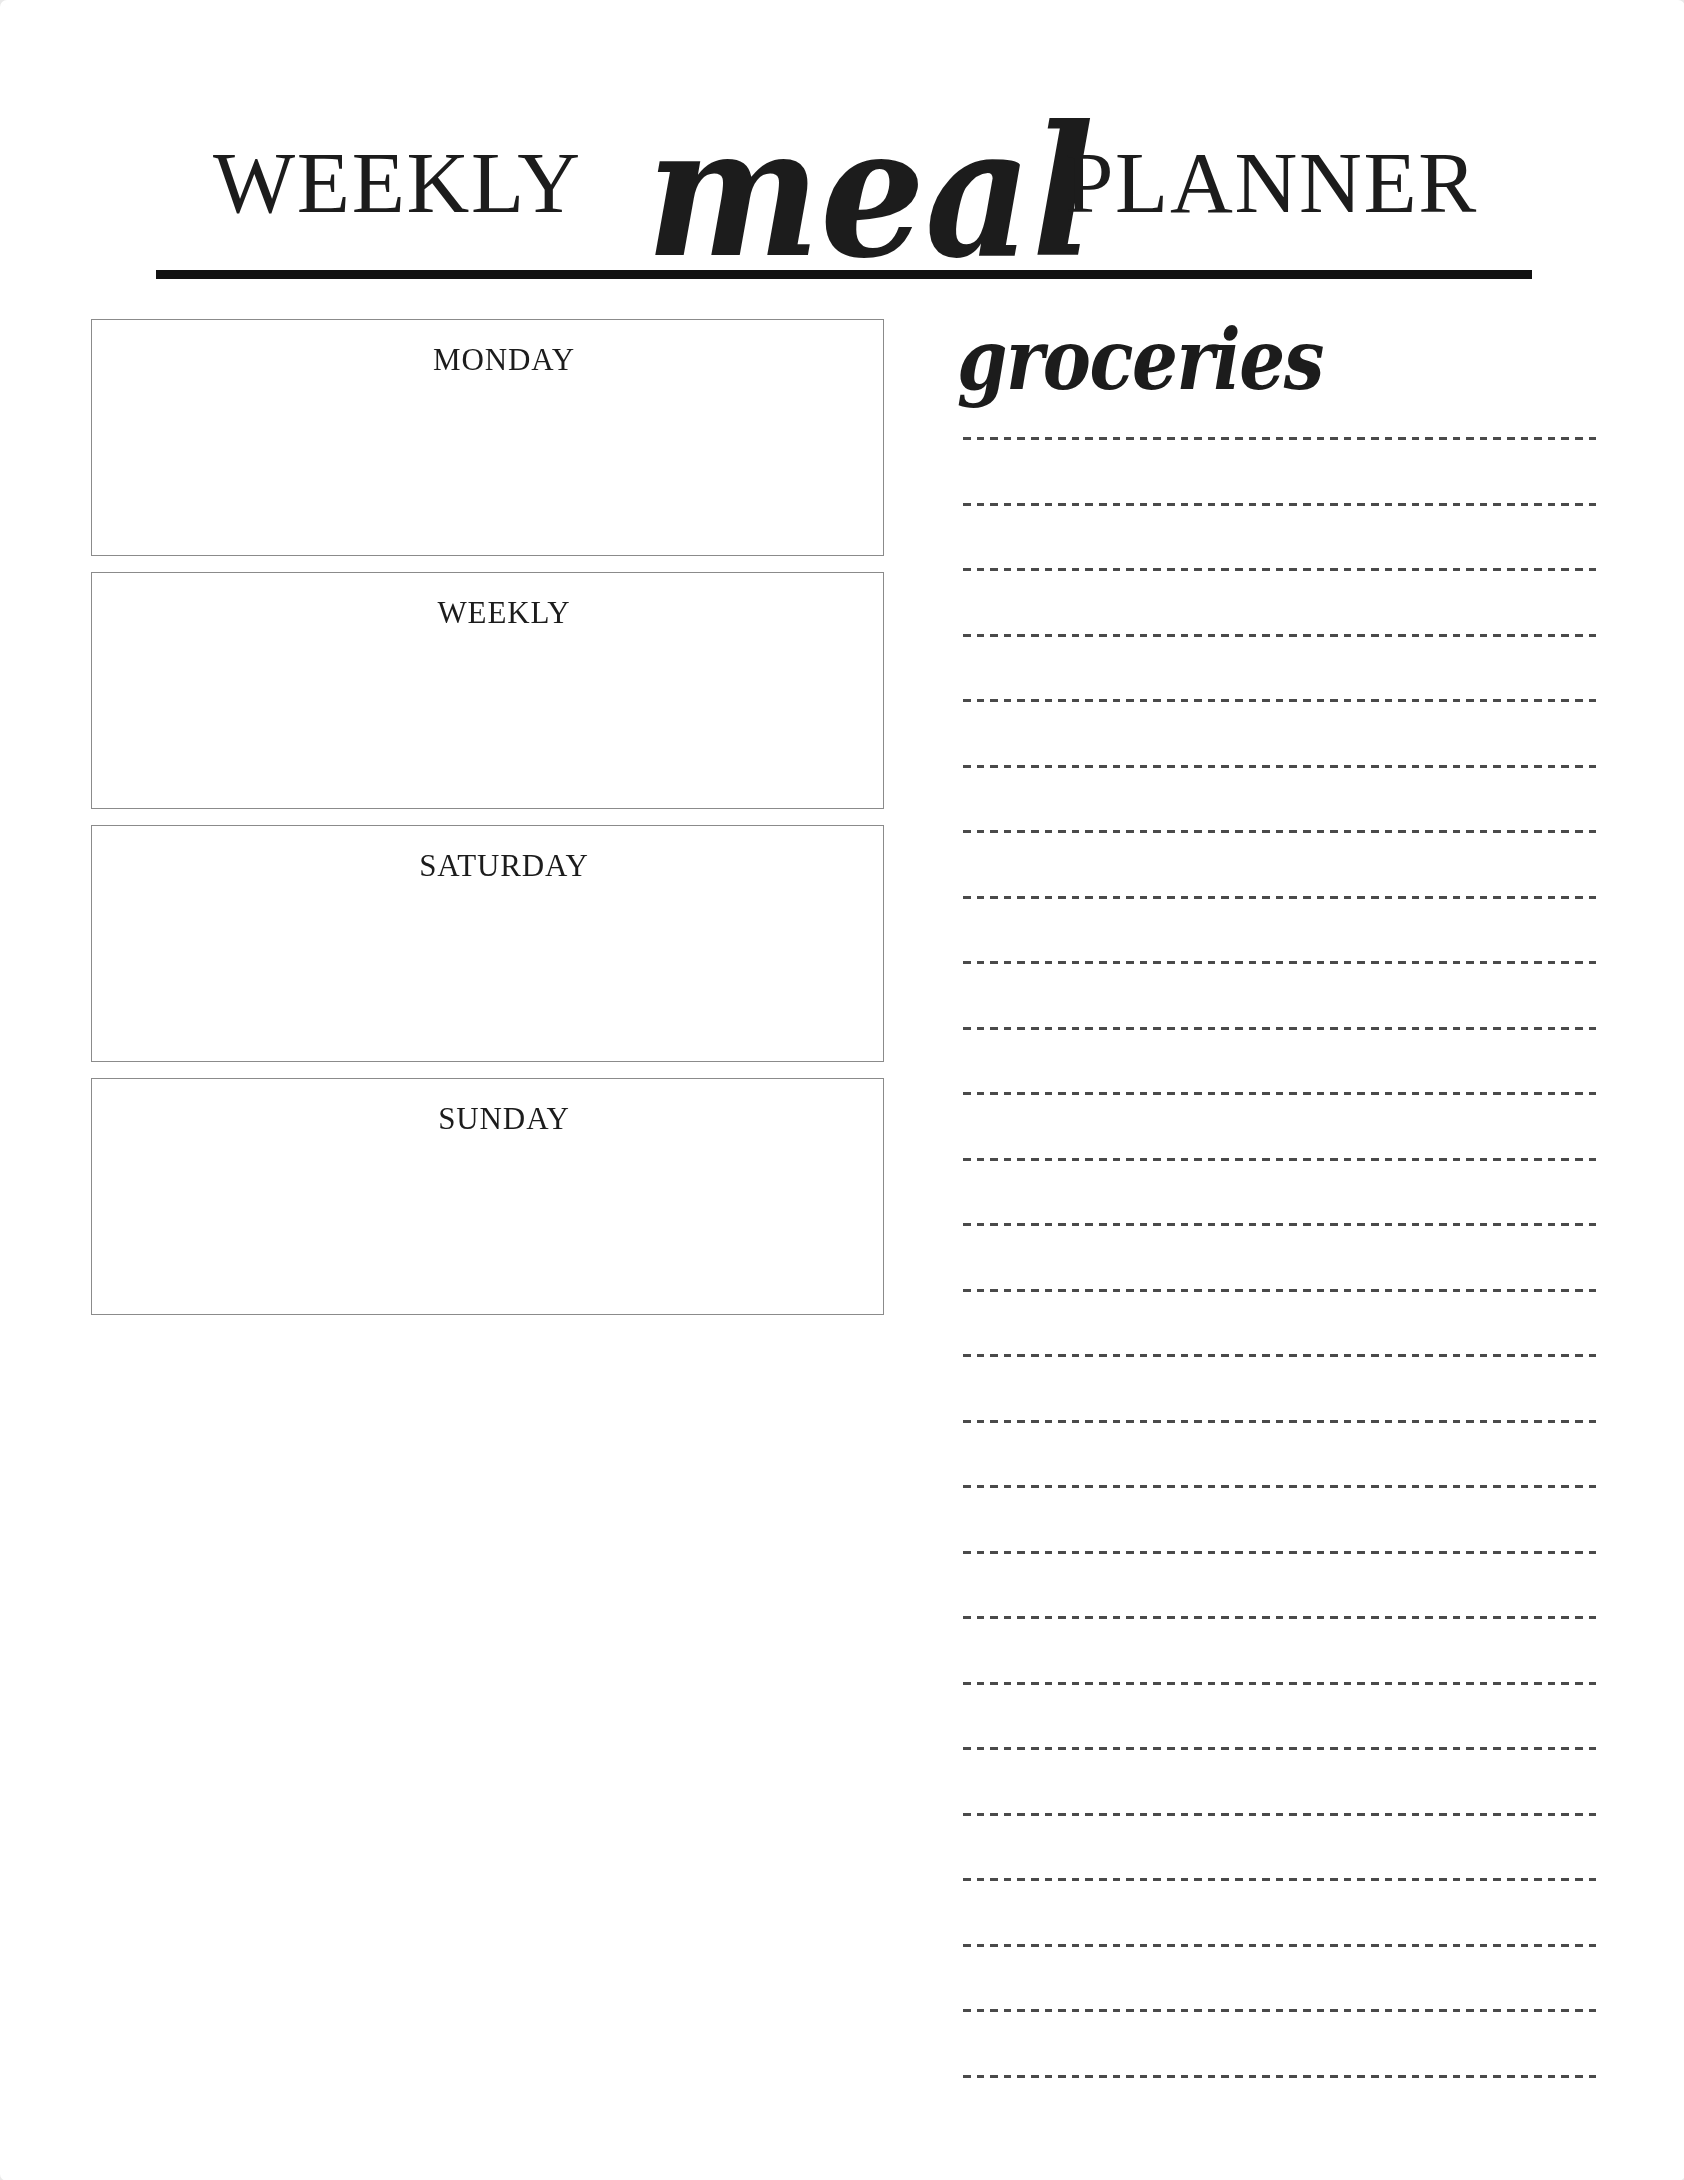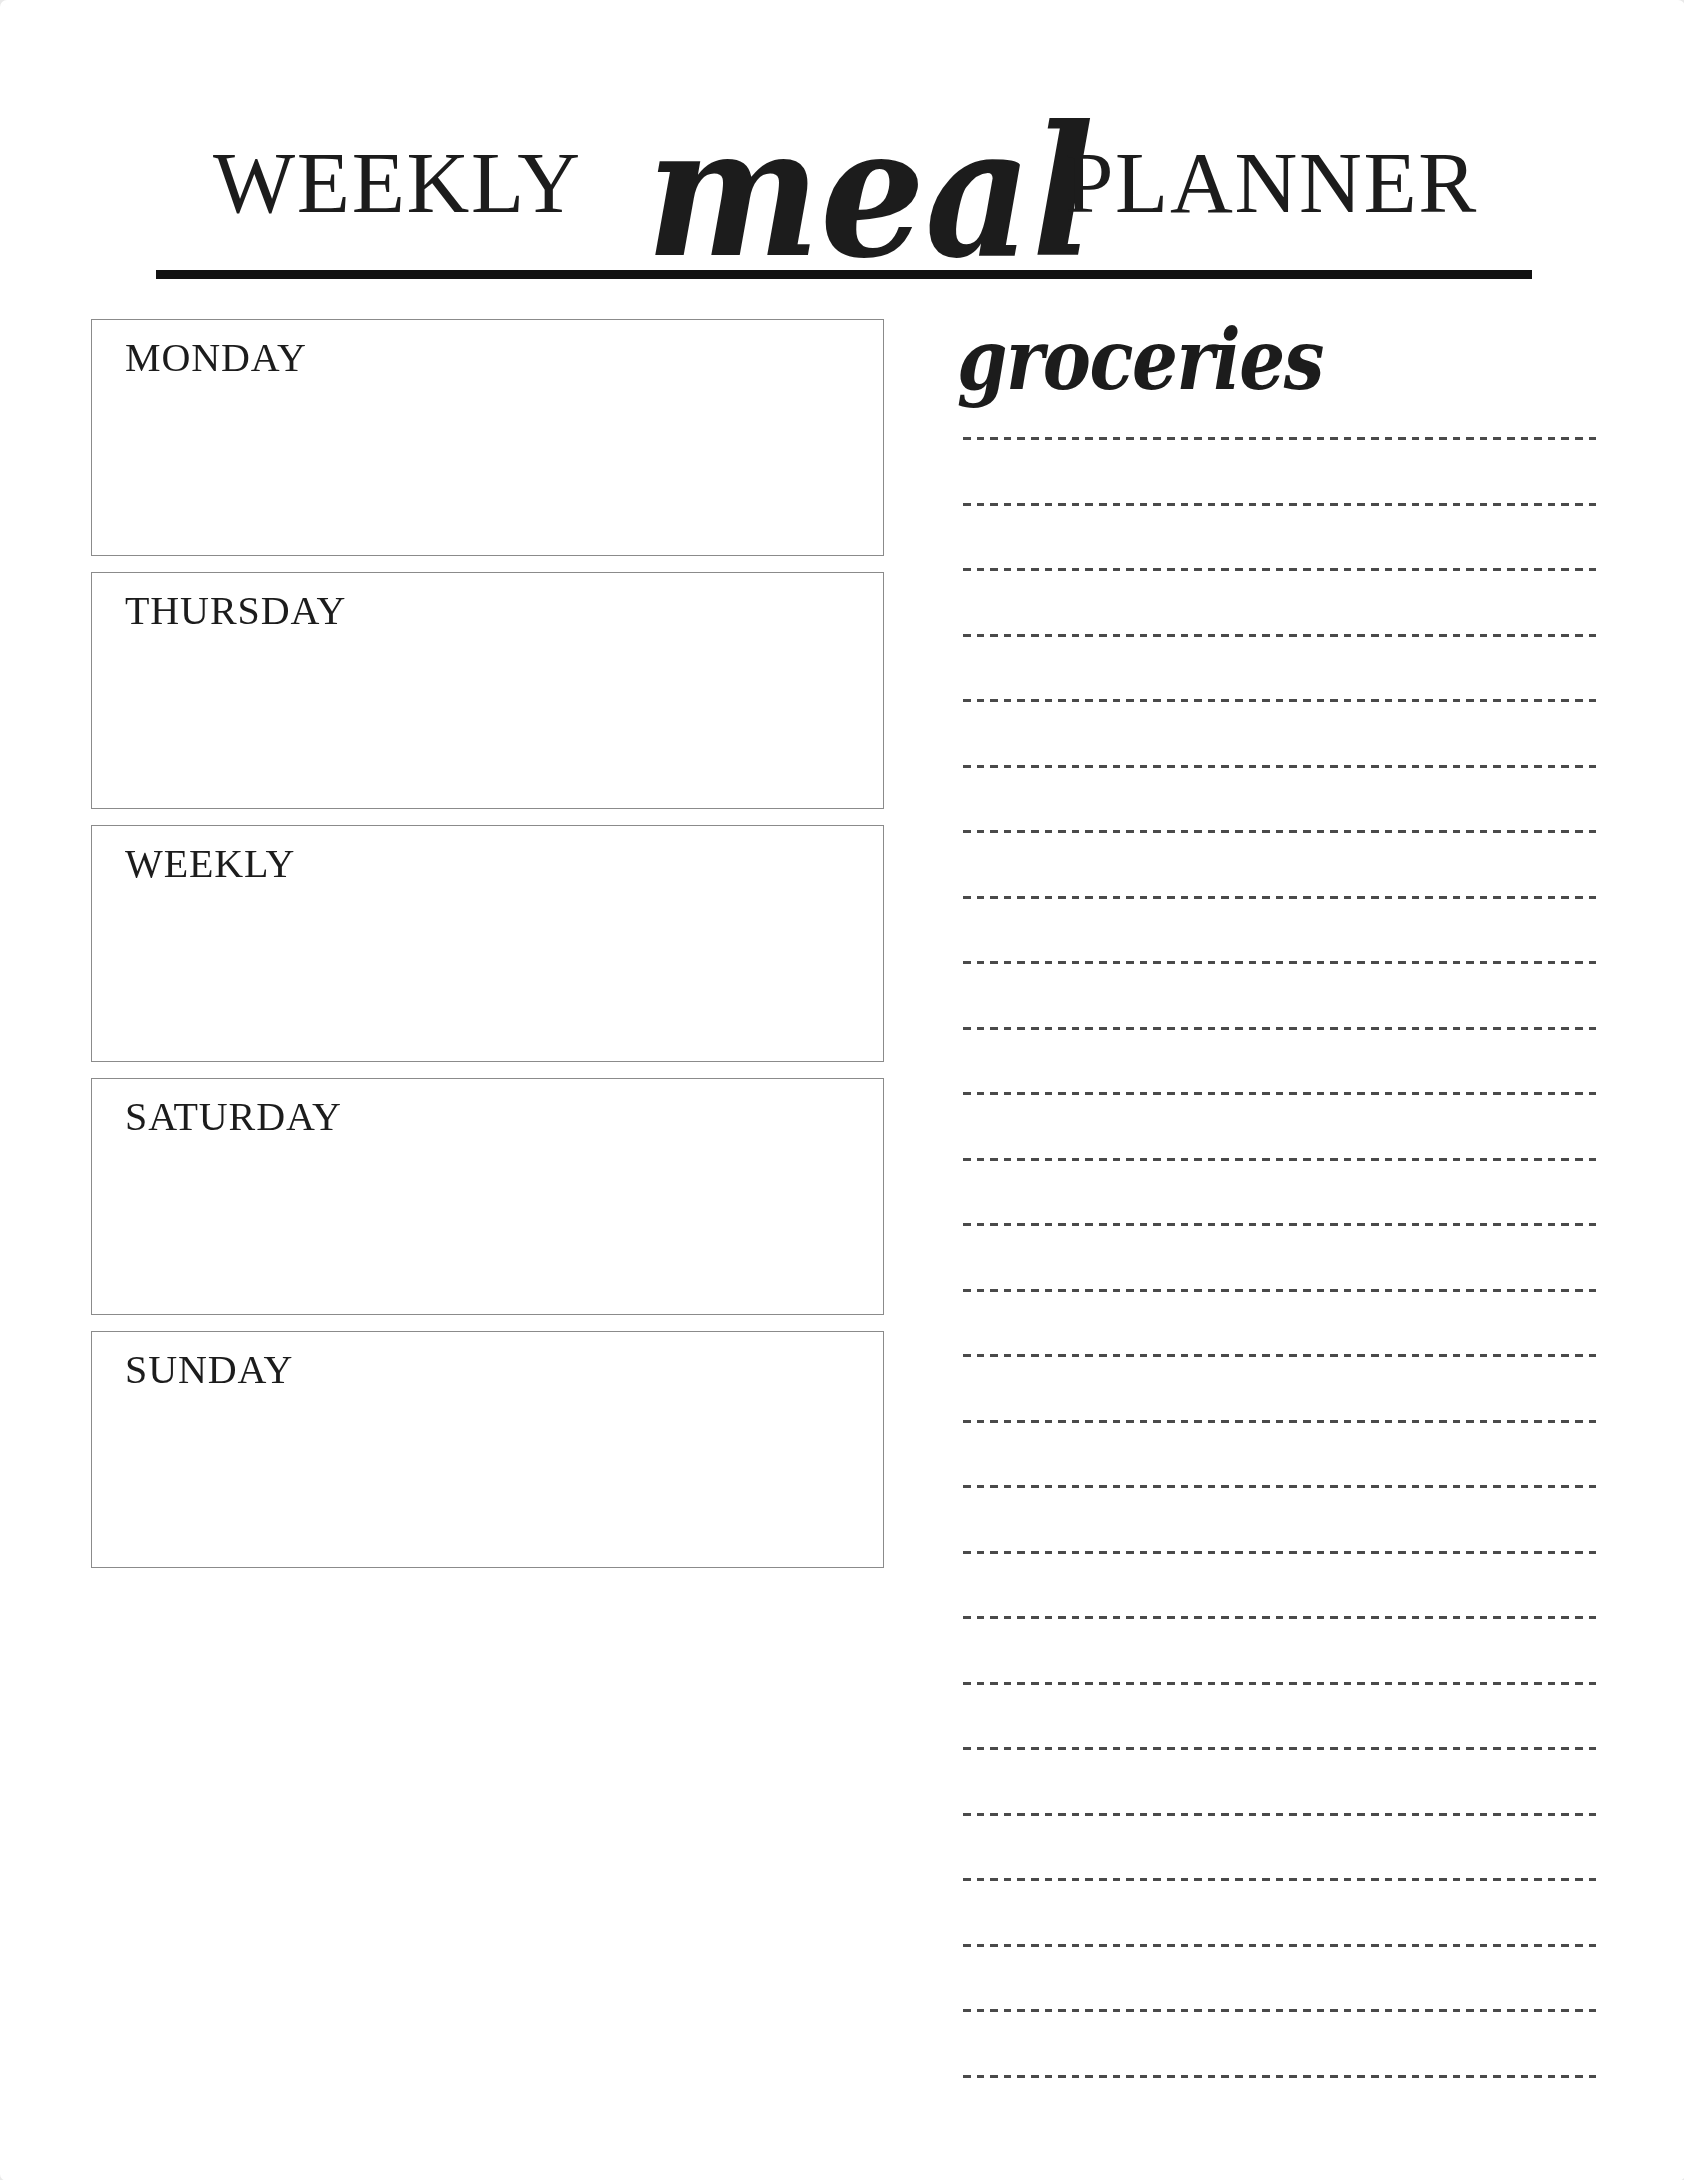--- a/index.html
+++ b/index.html
@@ -55,25 +55,26 @@
     width:793px;
   }
   .day-box{
     box-sizing:border-box;
     height:237px;
     margin-bottom:16px;
     border:1.7px solid var(--box-border);
     background:#fff;
   }
   .day-label{
-    margin:18px 0 0 33px;
-    font-size:40px;
+    margin:24px 0 0 33px;
+    font-size:31px;
     line-height:1;
     letter-spacing:0.9px;
     color:var(--text);
+    text-align:center;
   }
   
   .groceries-title{
     position:absolute;
     left:957px;top:317px;
     font-size:85px;
     line-height:1;
     font-family:"DejaVu Serif",serif;
     font-style:italic;font-weight:700;
     letter-spacing:-1.7px;
@@ -105,23 +106,20 @@
   <div class="title-word title-script">meal</div>
 
   <div class="title-word title-suffix">PLANNER</div>
 
   <div class="title-rule"></div>
 
   <section class="days">
 
   <div class="day-box">
         <div class="day-label">MONDAY</div>
-      </div>
-      <div class="day-box">
-        <div class="day-label">THURSDAY</div>
       </div>
       <div class="day-box">
         <div class="day-label">WEEKLY</div>
       </div>
       <div class="day-box">
         <div class="day-label">SATURDAY</div>
       </div>
       <div class="day-box">
         <div class="day-label">SUNDAY</div>
       </div>

